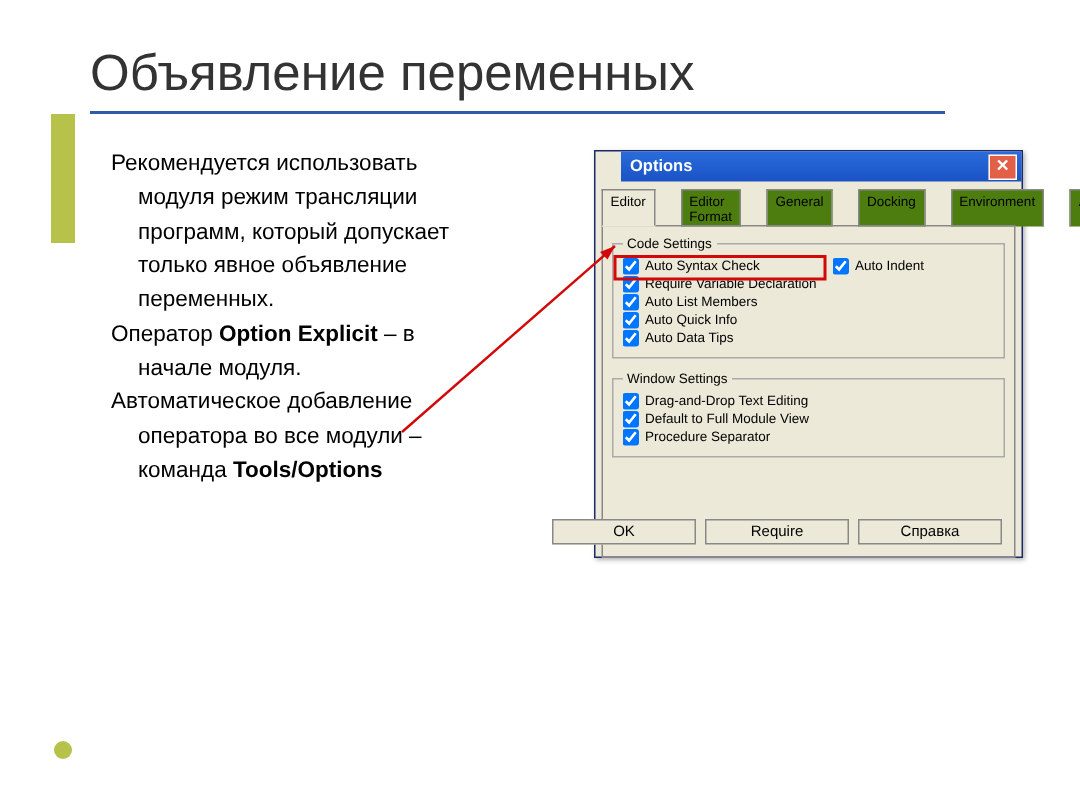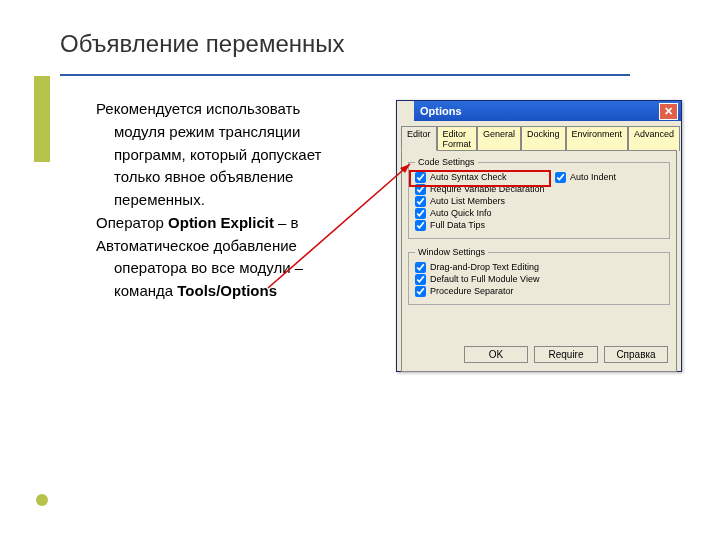--- a/index.html
+++ b/index.html
@@ -13,21 +13,21 @@
   }
   .slide {
     position: relative;
     width: 720px;
     height: 540px;
   }
   .page-title {
     position: absolute;
     left: 60px;
     top: 30px;
-    font-size: 24px;
+    font-size: 34px;
     color: #333;
   }
   .title-underline {
     position: absolute;
     left: 60px;
     top: 74px;
     width: 570px;
     height: 0;
     border-top: 2px solid #2f5aa8;
   }
@@ -43,21 +43,21 @@
     position: absolute;
     left: 36px;
     top: 494px;
     width: 12px;
     height: 12px;
     border-radius: 50%;
     background: #b6c24a;
   }
   .body-text {
     position: absolute;
-    left: 96px;
+    left: 74px;
     top: 100px;
     width: 290px;
     font-size: 15px;
     line-height: 1.25;
     color: #000;
   }
   .body-text p { margin: 0 0 4px 0; }
   .indent { padding-left: 18px; }
 
   
@@ -89,27 +89,27 @@
   .close-btn {
     width: 17px; height: 15px;
     background: #e25f48;
     border: 1px solid #fff;
     display: flex; align-items: center; justify-content: center;
     color: #fff; font-size: 11px; line-height: 1;
   }
   .tabs {
     display: flex;
     padding: 4px 4px 0 4px;
-    gap: 0;
+    gap: 17px;
   }
   .tab {
     border: 1px solid #888;
     border-bottom: none;
     padding: 2px 5px;
-    background: #fef9c3;
+    background: #4d7c0f;
     font-size: 9px;
     position: relative;
     top: 1px;
   }
   .tab.active {
     background: #ece9d8;
     border-bottom: 1px solid #ece9d8;
     z-index: 2;
   }
   .tab-panel {
@@ -150,21 +150,21 @@
     position: absolute;
     right: 8px;
     bottom: 8px;
     display: flex;
     gap: 6px;
   }
   .winbtn {
     border: 1px solid #888;
     background: #ece9d8;
     font-size: 10px;
-    padding: 2px 0;
+    padding: 2px 16px;
     width: 62px;
     text-align: center;
   }
 
   
   .arrow {
     position: absolute;
     left: 0; top: 0;
     width: 720px; height: 540px;
     pointer-events: none;
@@ -181,20 +181,21 @@
 
   <div class="body-text">
     <p><span>Рекомендуется использовать</span></p>
     <p class="indent"><span>модуля режим трансляции</span></p>
     <p class="indent"><span>программ, который допускает</span></p>
     <p class="indent"><span>только явное объявление</span></p>
     <p class="indent"><span>переменных.</span></p>
     <p>
       <span>Оператор </span><b>Option Explicit</b><span> – в</span>
     </p>
+    <p class="indent"><span>начале модуля.</span></p>
     <p><span>Автоматическое добавление</span></p>
     <p class="indent"><span>оператора во все модули –</span></p>
     <p class="indent">
       <span>команда </span><b>Tools/Options</b>
     </p>
   </div>
 
   <div class="dialog">
     <div class="titlebar">
       <span>Options</span>
@@ -226,21 +227,21 @@
             <label class="row">
               <input type="checkbox" checked="" style="">
               <span>Auto List Members</span>
             </label>
             <label class="row">
               <input type="checkbox" checked="" style="">
               <span>Auto Quick Info</span>
             </label>
             <label class="row">
               <input type="checkbox" checked="" style="">
-              <span>Full Data Tips</span>
+              <span>Auto Data Tips</span>
             </label>
           </div>
           <div class="col-r">
             <label class="row">
               <input type="checkbox" checked="" style="">
               <span>Auto Indent</span>
             </label>
           </div>
         </div>
         <div class="highlight"></div>

